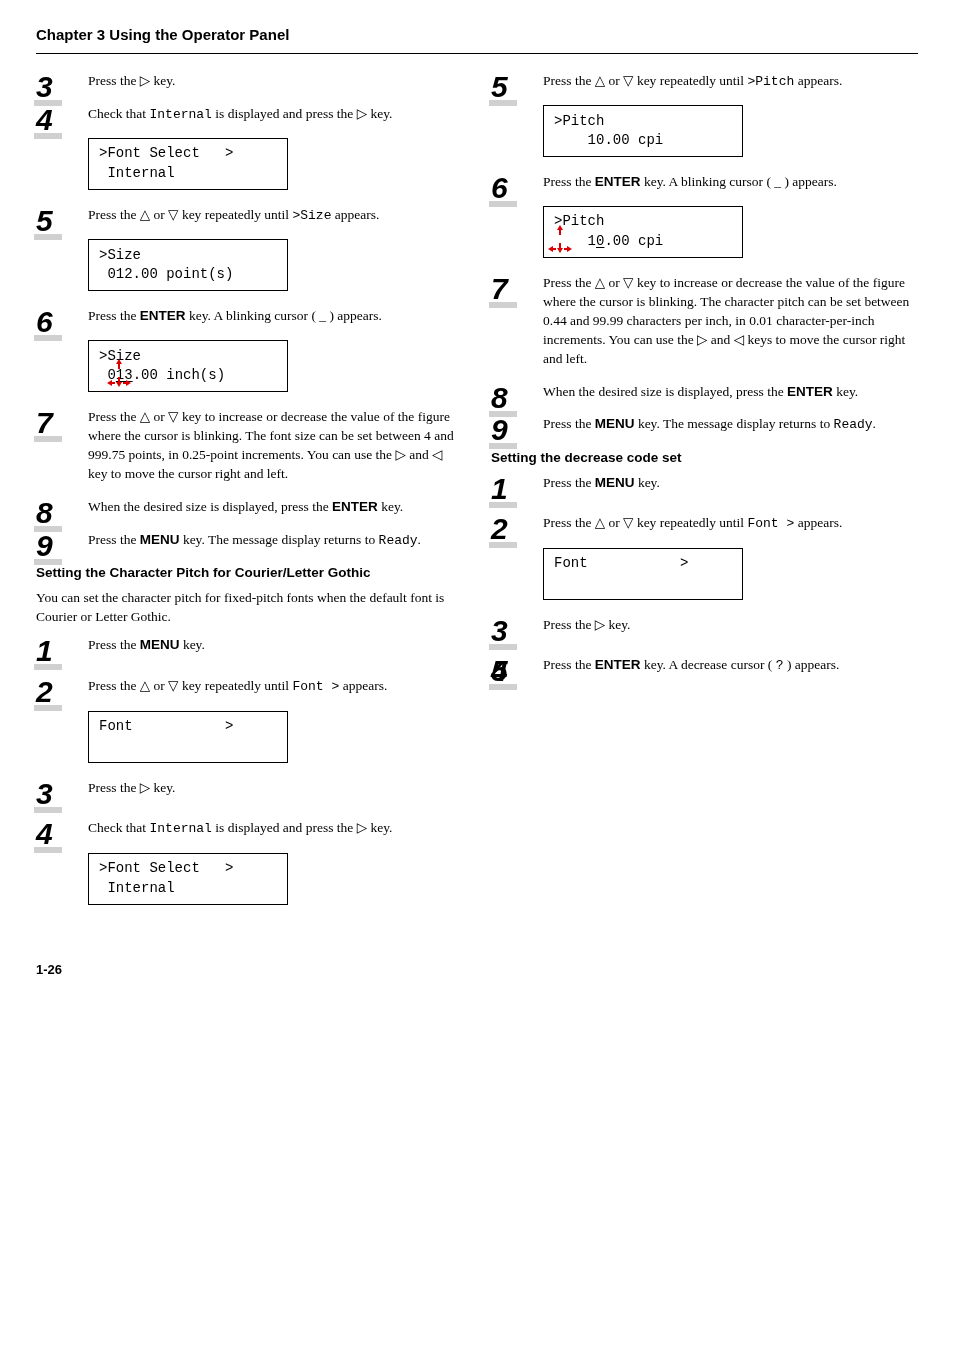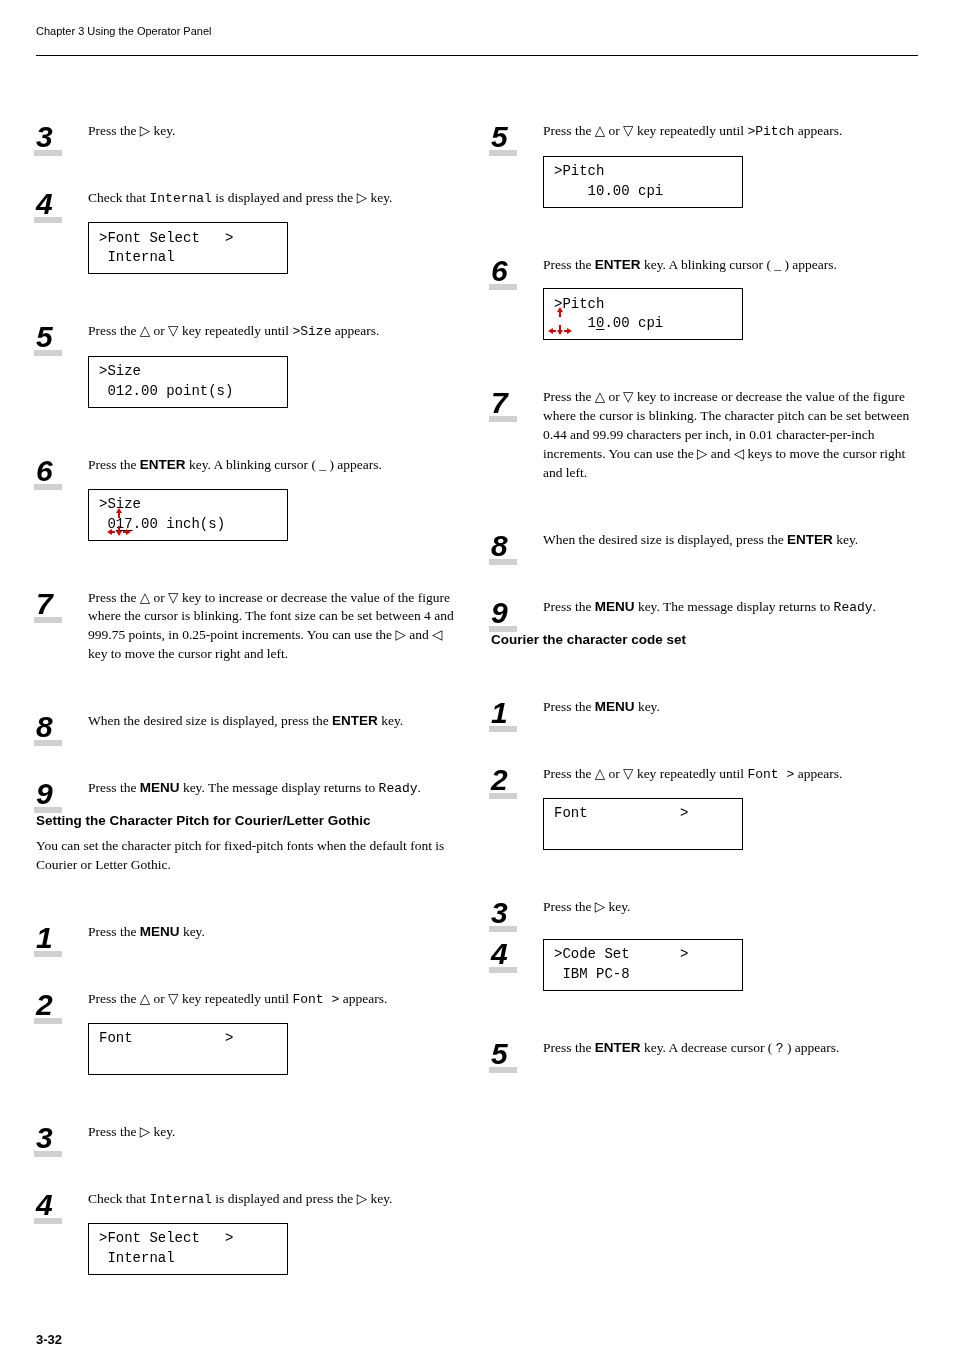--- a/index.html
+++ b/index.html
@@ -6,23 +6,23 @@
   body {
     font-family: "Times New Roman", serif;
     font-size: 14px;
     line-height: 1.4;
     padding: 24px 36px;
     width: 954px;
     color: #000;
   }
   .chapter-title {
     font-family: Arial, Helvetica, sans-serif;
-    font-weight: normal;
-    font-size: 11px;
-    margin-bottom: 16px;
+    font-weight: bold;
+    font-size: 15px;
+    margin-bottom: 8px;
   }
   hr.rule {
     border: none;
     border-top: 1.5px solid #000;
     margin-bottom: 18px;
   }
   .columns {
     display: flex;
     gap: 28px;
   }
@@ -48,21 +48,21 @@
   .step-num::after {
     content: "";
     position: absolute;
     left: -2px;
     bottom: 2px;
     width: 28px;
     height: 6px;
     background: #d0d0d0;
     z-index: -1;
   }
-  .step p { font-size: 13.5px; margin-top: 48px; }
+  .step p { font-size: 13.5px; }
   .bold-sans { font-family: Arial, Helvetica, sans-serif; font-weight: bold; }
   .mono { font-family: "Courier New", monospace; font-size: 13px; }
   .lcd {
     border: 1.5px solid #000;
     padding: 6px 10px 6px 10px;
     margin: 8px 0 16px 52px;
     width: 200px;
     height: 52px;
     font-family: "Courier New", monospace;
     font-size: 14px;
@@ -149,21 +149,21 @@
     </div>
 
     <div class="step">
       <span class="step-num">6</span>
       <p>
         <span>Press the </span><span class="bold-sans">ENTER</span><span> key. A blinking cursor ( _ ) appears.</span>
       </p>
     </div>
     <div class="lcd">
       <span class="line">&gt;Size</span>
-      <span class="line"><span> 0</span><span class="underline">17</span><span>.00 inch(s)</span></span>
+      <span class="line"><span> 0</span><span class="underline">13</span><span>.00 inch(s)</span></span>
       <span class="cursor-arrows" style="left:18px; top:18px;"><svg>
             <use href="#red-arrows"></use>
           </svg></span>
     </div>
 
     <div class="step">
       <span class="step-num">7</span>
       <p>Press the △ or ▽ key to increase or decrease the value of the figure where the cursor is blinking. The font size can be set between 4 and 999.75 points, in 0.25-point increments. You can use the ▷ and ◁ key to move the cursor right and left.</p>
     </div>
 
@@ -259,21 +259,21 @@
       </p>
     </div>
 
     <div class="step">
       <span class="step-num">9</span>
       <p>
         <span>Press the </span><span class="bold-sans">MENU</span><span> key. The message display returns to </span><span class="mono">Ready</span><span>.</span>
       </p>
     </div>
 
-    <div class="section-heading">Courier the character code set</div>
+    <div class="section-heading">Setting the decrease code set</div>
 
     <div class="step">
       <span class="step-num">1</span>
       <p>
         <span>Press the </span><span class="bold-sans">MENU</span><span> key.</span>
       </p>
     </div>
 
     <div class="step" style="margin-top:22px;">
       <span class="step-num">2</span>
@@ -287,29 +287,25 @@
     </div>
 
     <div class="step">
       <span class="step-num">3</span>
       <p>Press the ▷ key.</p>
     </div>
 
     <div class="step" style="margin-top:22px;">
       <span class="step-num">4</span>
     </div>
-    <div class="lcd">
-      <span class="line">&gt;Code Set      &gt;</span>
-      <span class="line"> IBM PC-8</span>
-    </div>
 
     <div class="step">
       <span class="step-num">5</span>
       <p>
         <span>Press the </span><span class="bold-sans">ENTER</span><span> key. A decrease cursor ( </span><span class="mono">?</span><span> ) appears.</span>
       </p>
     </div>
 
   </div>
 
 </div>
 
-<div class="page-num">3-32</div>
+<div class="page-num">1-26</div>
 
 </body></html>

